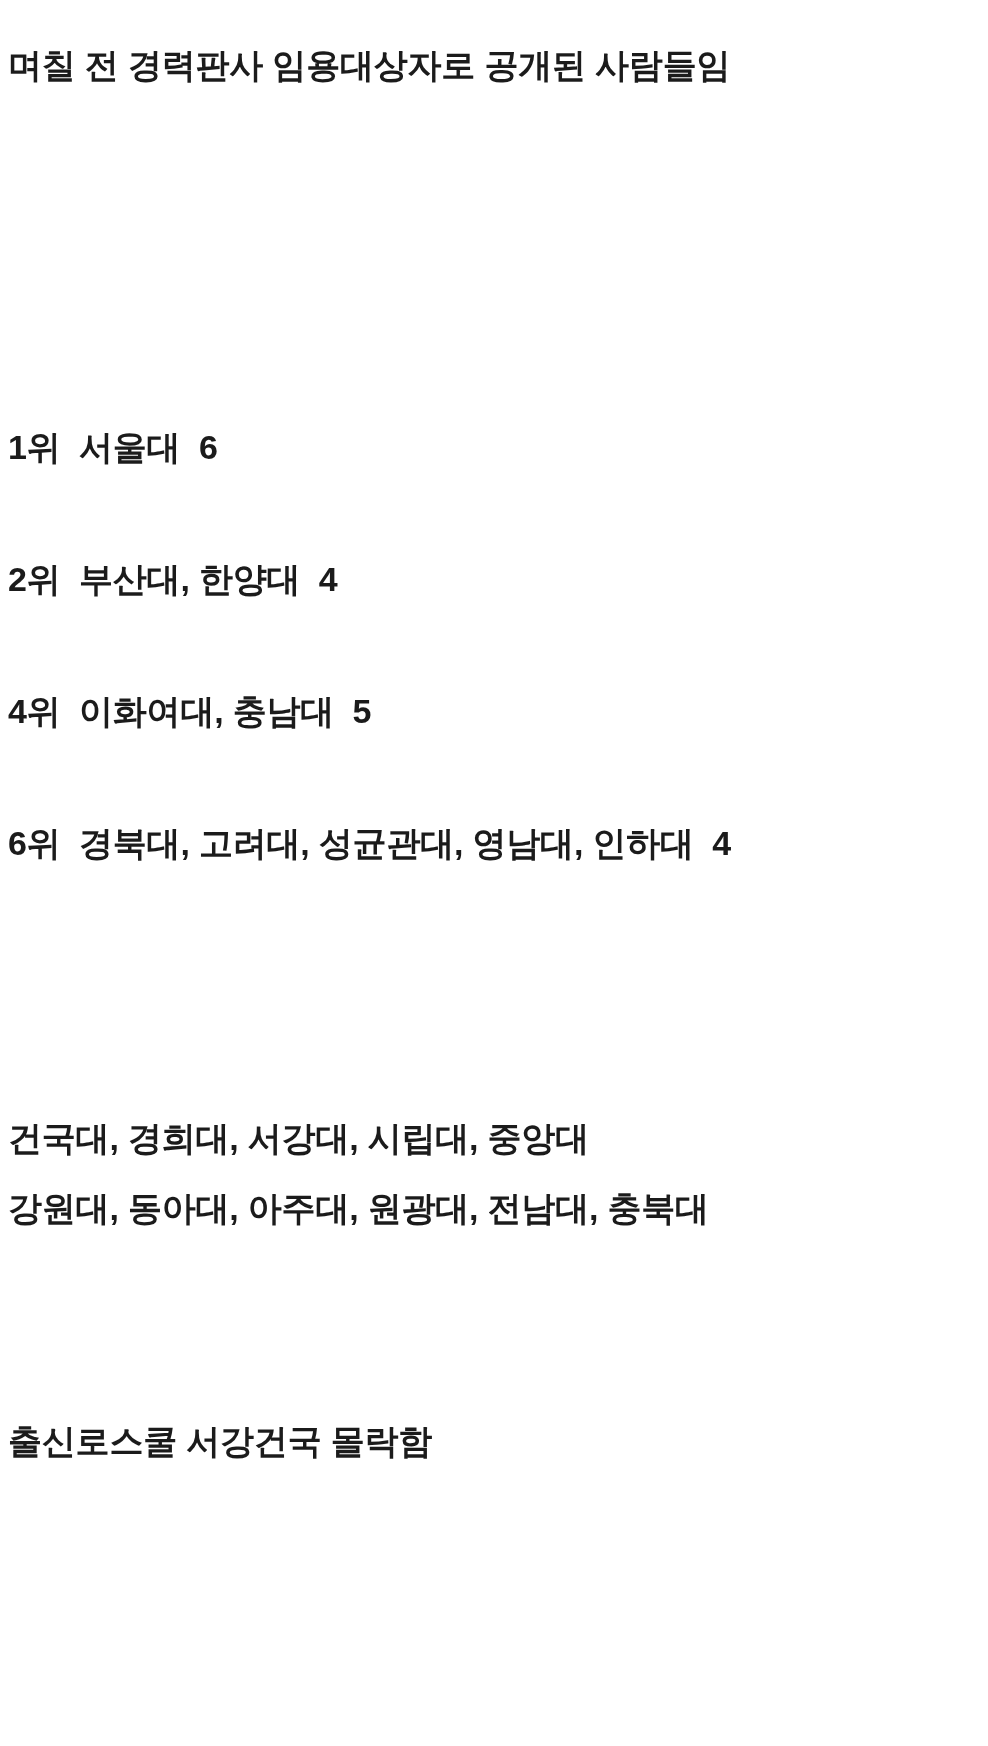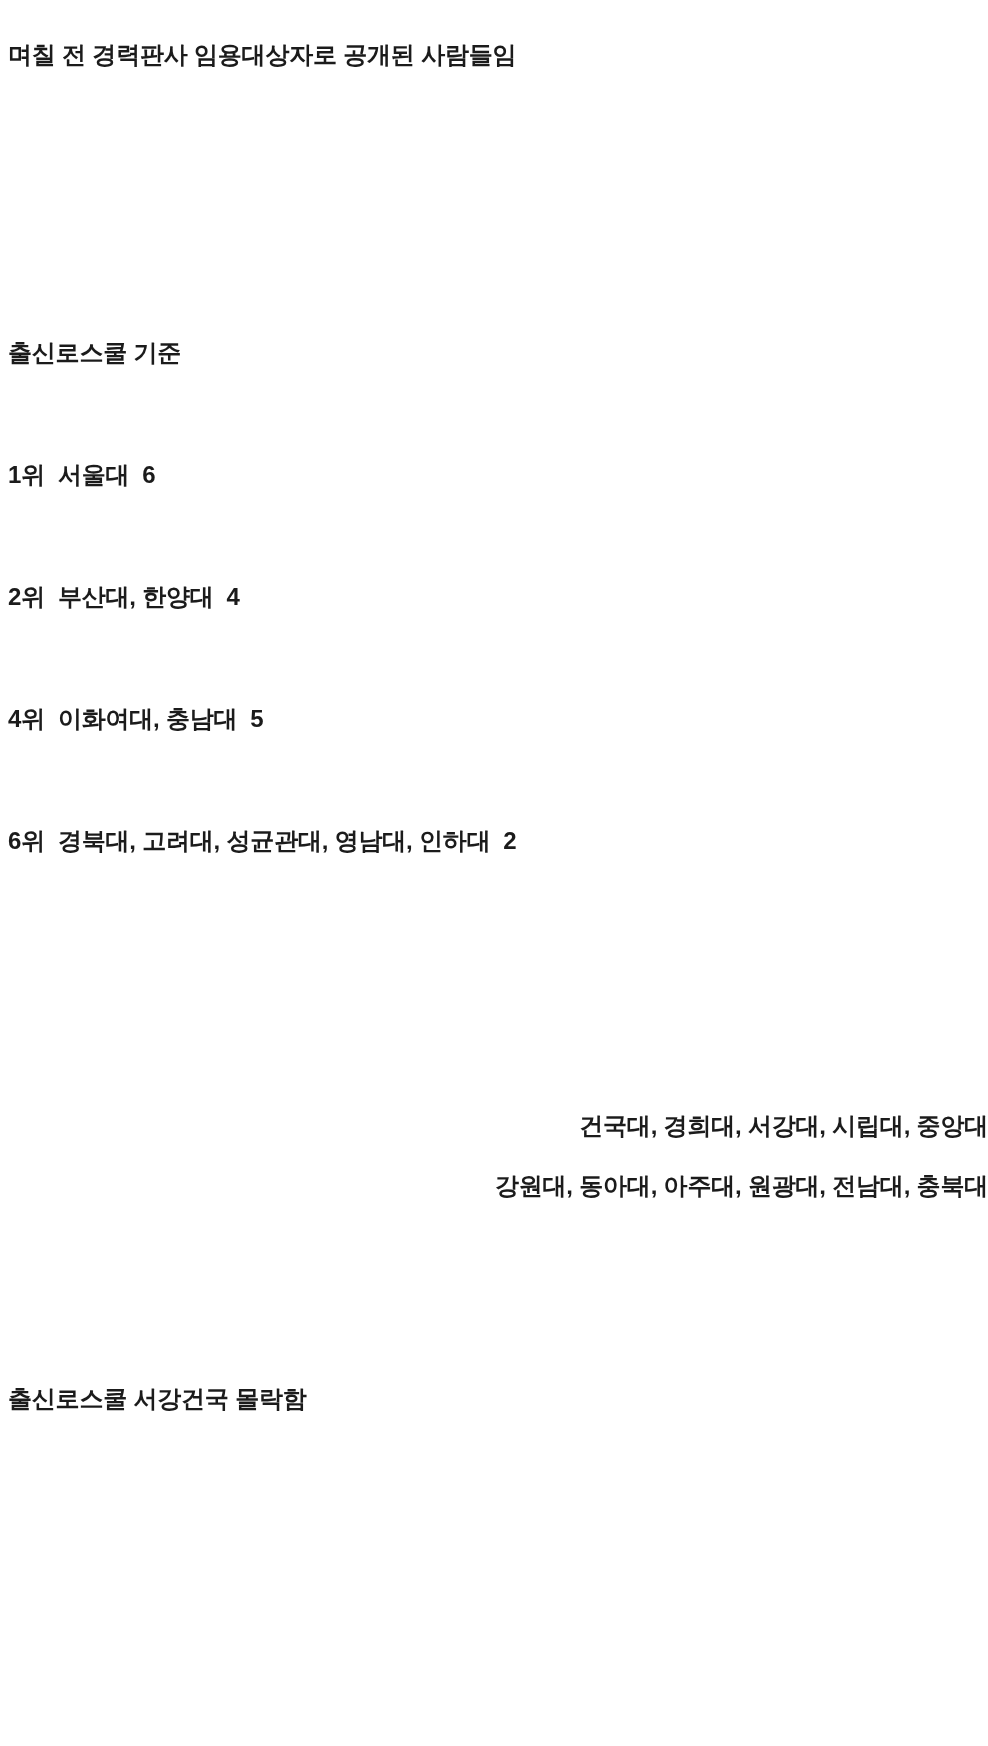--- a/index.html
+++ b/index.html
@@ -14,60 +14,59 @@
     color: #1a1a1a;
   }
   .page {
     width: 988px;
     min-height: 1746px;
     box-sizing: border-box;
     padding: 14px 0 0 8px;
     position: relative;
   }
   .line {
-    font-size: 24px;
+    font-size: 34px;
     line-height: 34px;
     font-weight: 700;
     letter-spacing: -0.2px;
     white-space: pre-wrap;
     color: #1b1b1b;
   }
   
   .gap-sm { height: 64px; }
   .gap-md { height: 98px; }
   .gap-lg { height: 130px; }
   .gap-xl { height: 152px; }
   .gap-xxl { height: 196px; }
   .tight { margin-top: 6px; }
   .block-heading { margin-bottom: 0; }
   .rank-list .line { margin-bottom: 0; }
-  .zero-list .line { line-height: 36px; text-align: right; }
+  .zero-list .line { line-height: 36px; }
 </style>
 </head>
 <body>
 
 <div class="page">
 
   <p class="line">며칠 전 경력판사 임용대상자로 공개된 사람들임</p>
   <div class="gap-sm"></div>
 
 
   <div class="gap-xl"></div>
 
-  <p class="line block-heading">출신로스쿨 기준</p>
   <div class="gap-sm"></div>
 
   <div class="rank-list">
     <p class="line">1위  서울대  6</p>
     <div class="gap-sm"></div>
     <p class="line">2위  부산대, 한양대  4</p>
     <div class="gap-sm"></div>
     <p class="line">4위  이화여대, 충남대  5</p>
     <div class="gap-sm"></div>
-    <p class="line">6위  경북대, 고려대, 성균관대, 영남대, 인하대  2</p>
+    <p class="line">6위  경북대, 고려대, 성균관대, 영남대, 인하대  4</p>
     <div class="gap-sm"></div>
   </div>
 
   <div class="gap-md"></div>
 
   <div class="gap-sm"></div>
 
   <div class="zero-list">
     <p class="line">건국대, 경희대, 서강대, 시립대, 중앙대</p>
     <p class="line tight">강원대, 동아대, 아주대, 원광대, 전남대, 충북대</p>

